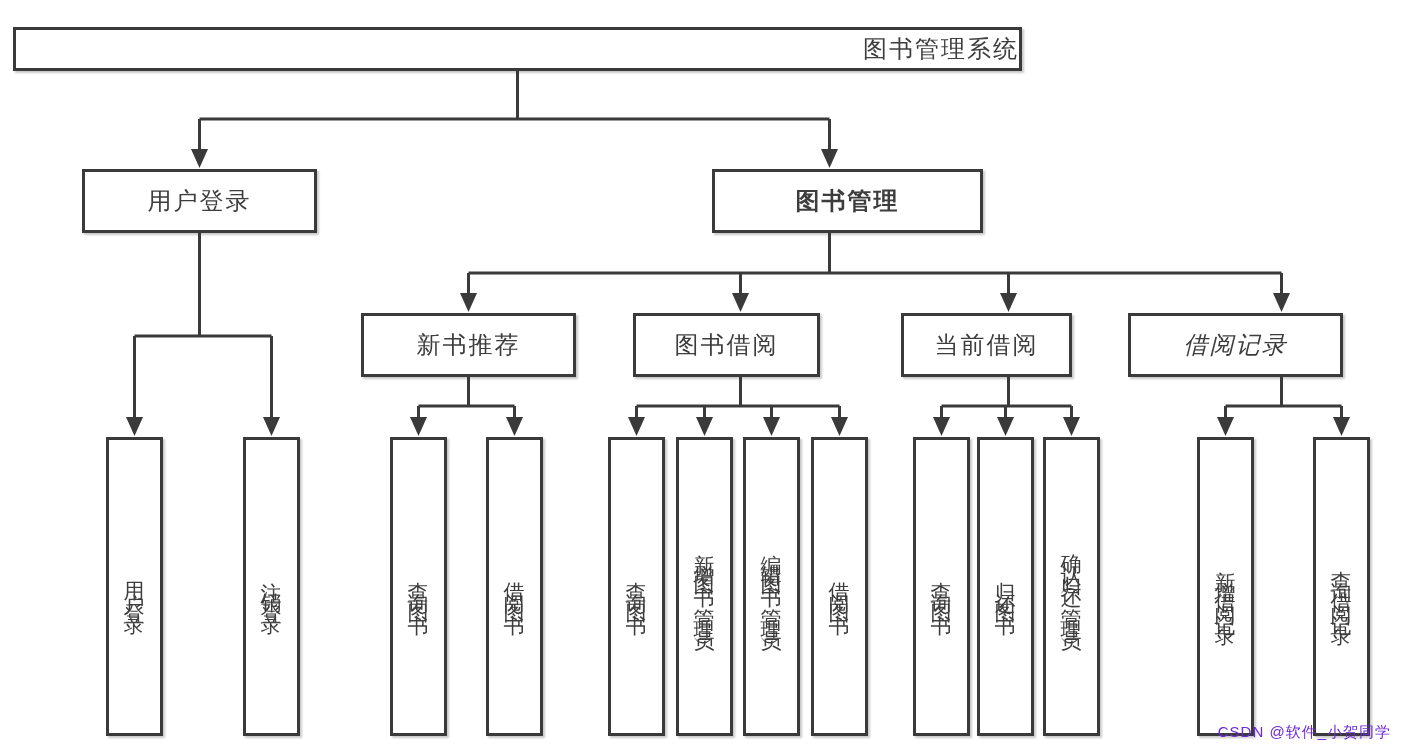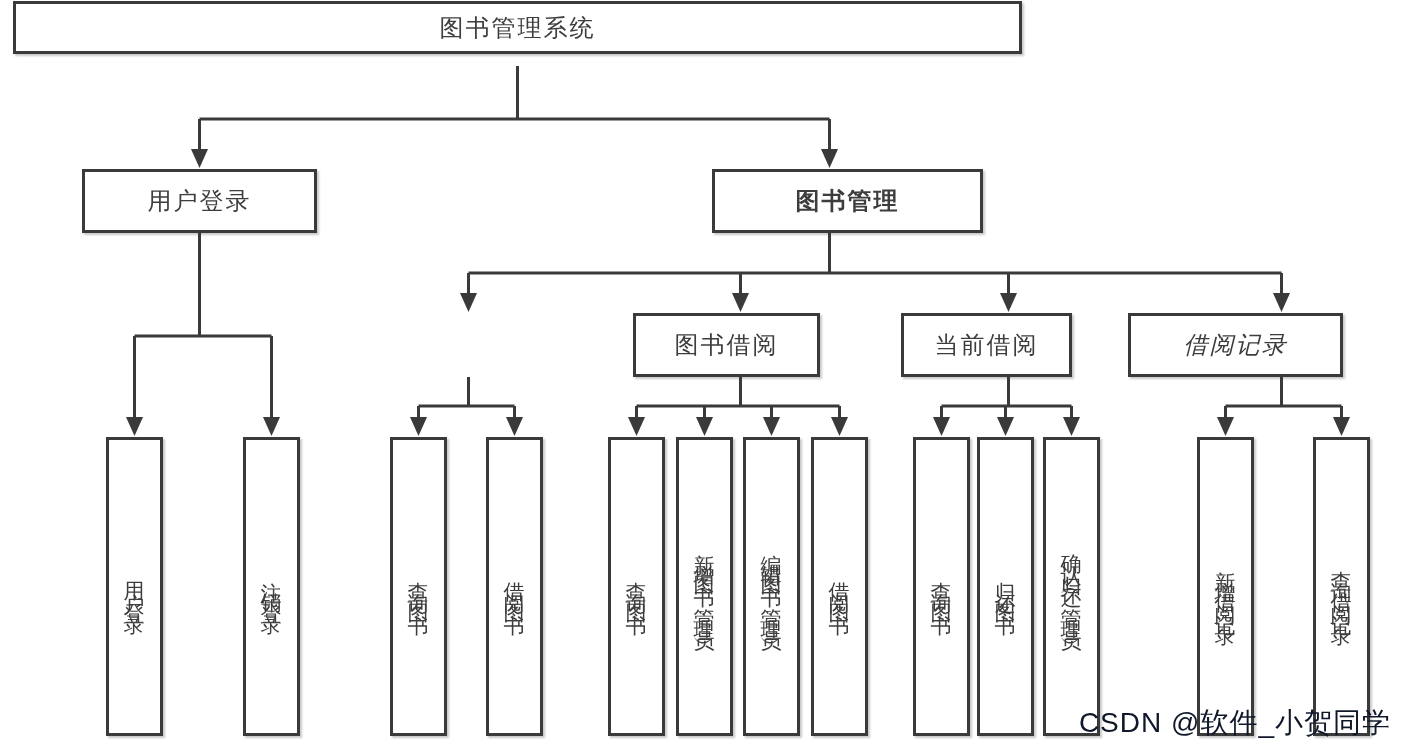--- a/index.html
+++ b/index.html
@@ -33,38 +33,38 @@
     display: flex;
     align-items: center;
     justify-content: center;
   }
   .hbox {
     font-size: 24px;
     letter-spacing: 2px;
     white-space: nowrap;
   }
   .root-box {
-    left: 13px; top: 1px; width: 1009px; height: 53px;
+    left: 13px; top: 27px; width: 1009px; height: 44px; justify-content: flex-end;
   }
   .vbox {
     width: 57px;
     height: 299px;
     top: 437px;
     writing-mode: vertical-rl;
     text-orientation: mixed;
     font-size: 21px;
     letter-spacing: 11px;
     line-height: 1;
   }
   .watermark {
     position: absolute;
     right: 14px;
     bottom: 5px;
-    font-size: 28px;
-    color: #0f172a;
+    font-size: 15px;
+    color: #6d28d9;
     letter-spacing: 1px;
     white-space: nowrap;
   }
 </style>
 </head>
 <body>
 
 <div id="canvas">
 
   <svg id="connectors" viewBox="0 0 1405 747" xmlns="http://www.w3.org/2000/svg">
@@ -118,20 +118,23 @@
     <span>图书管理系统</span>
   </div>
 
   <div class="node hbox" style="left:82px; top:169px; width:235px; height:64px;">
     <span>用户登录</span>
   </div>
   <div class="node hbox" style="left:712px; top:169px; width:271px; height:64px;font-weight:bold;">
     <span>图书管理</span>
   </div>
 
+  <div class="node hbox" style="left:361px; top:313px; width:215px; height:64px;">
+    <span>新书推荐</span>
+  </div>
   <div class="node hbox" style="left:633px; top:313px; width:187px; height:64px;">
     <span>图书借阅</span>
   </div>
   <div class="node hbox" style="left:901px; top:313px; width:171px; height:64px;">
     <span>当前借阅</span>
   </div>
   <div class="node hbox" style="left:1128px; top:313px; width:215px; height:64px;font-style:italic;">
     <span>借阅记录</span>
   </div>
 

